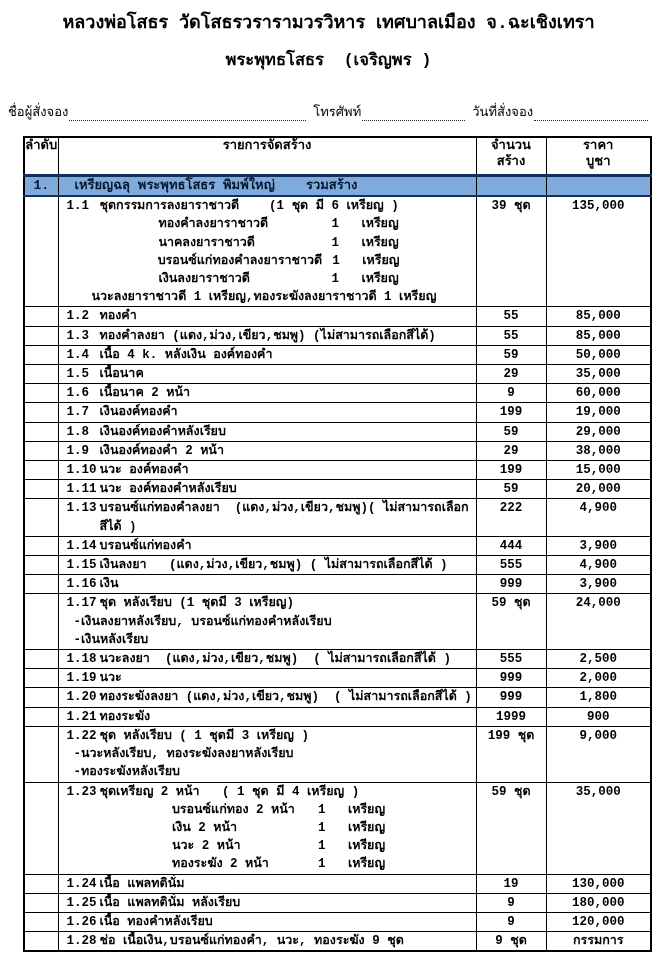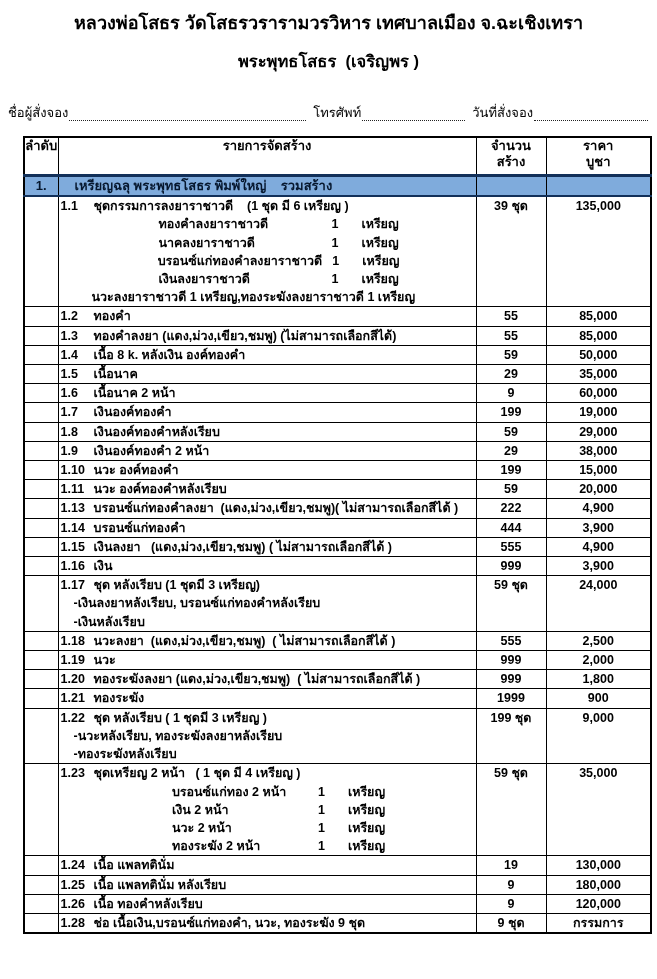--- a/index.html
+++ b/index.html
@@ -1,21 +1,21 @@
 <!DOCTYPE html>
 <html><head>
 <meta charset="utf-8">
 <style>
   html,body{margin:0;padding:0;}
   body{
     width:657px;height:979px;background:#ffffff;color:#000;
     font-family:"Liberation Sans","DejaVu Sans",sans-serif;
     overflow:hidden;
   }
-  .page{width:657px;height:979px;position:relative;}
+  .page{width:657px;height:979px;position:relative;font-family:Liberation Mono, monospace;}
   .title{
     text-align:center;font-weight:bold;font-size:18px;line-height:22px;
     padding-top:12px;white-space:pre-wrap;
   }
   .subtitle{
     text-align:center;font-weight:bold;font-size:16.5px;line-height:20px;
     margin-top:17px;white-space:pre-wrap;
   }
   .form-line{
     display:flex;align-items:flex-end;
@@ -44,21 +44,21 @@
   tr.sec td{
     background:#7fabdc;color:#06172e;
     border-top:3px solid #123059;border-bottom:2.5px solid #123059;
     height:18px;vertical-align:middle;font-size:13px;
   }
   tr.sec .sec-no{text-align:center;}
   tr.sec .sec-title{padding-left:16px;white-space:pre-wrap;}
   tbody td{line-height:18.2px;}
   .c-no{}
   .desc-head{display:flex;}
-  .row-no{flex:0 0 33px;padding-left:2px;}
+  .row-no{flex:0 0 33px;padding-left:8px;}
   .desc-text{flex:1;white-space:pre-wrap;}
   .c-qty,.c-price{text-align:center;}
   .sub{display:flex;margin-left:23px;justify-content:center;}
   .sub .nm{flex:0 0 auto;min-width:163px;padding-right:10px;white-space:nowrap;}
   .sub.narrow .nm{min-width:136px;}
   .sub .q{flex:0 0 30px;}
   .sub-indent{margin-left:33px;white-space:pre-wrap;}
   .flush{padding-left:15px;white-space:pre-wrap;}
 </style>
 </head>
@@ -162,21 +162,21 @@
             </div>
           </td>
           <td class="c-qty">55</td>
           <td class="c-price">85,000</td>
         </tr>
         <tr>
           <td class="c-no"></td>
           <td class="c-desc">
             <div class="desc-head">
               <span class="row-no">1.4</span>
-              <span class="desc-text">เนื้อ 8 k. หลังเงิน องค์ทองคำ</span>
+              <span class="desc-text">เนื้อ 4 k. หลังเงิน องค์ทองคำ</span>
             </div>
           </td>
           <td class="c-qty">59</td>
           <td class="c-price">50,000</td>
         </tr>
         <tr>
           <td class="c-no"></td>
           <td class="c-desc">
             <div class="desc-head">
               <span class="row-no">1.5</span>

